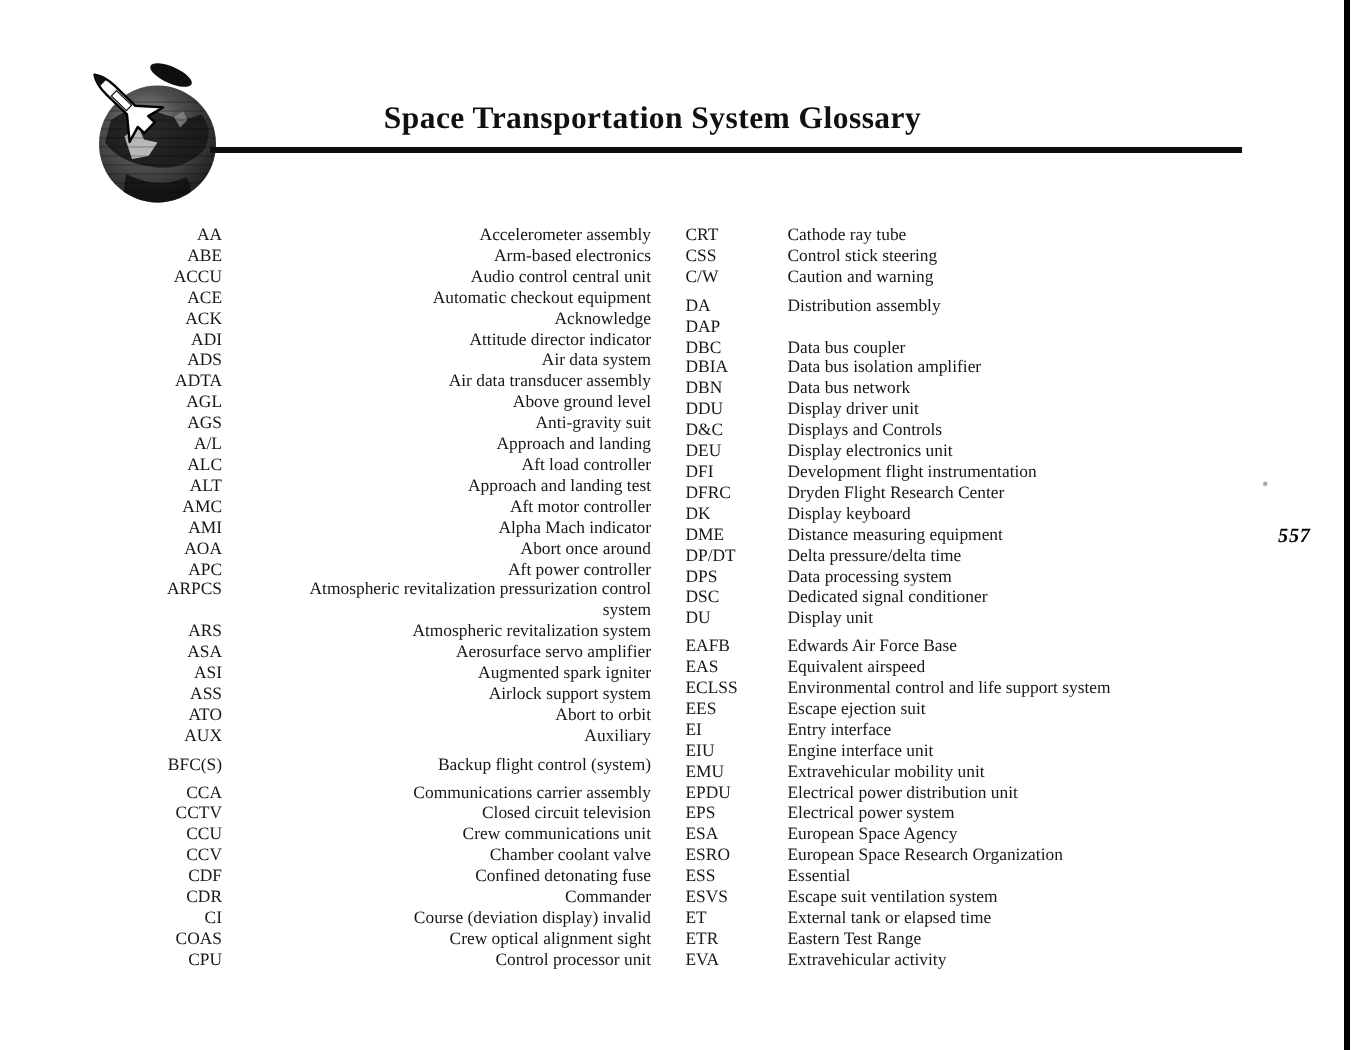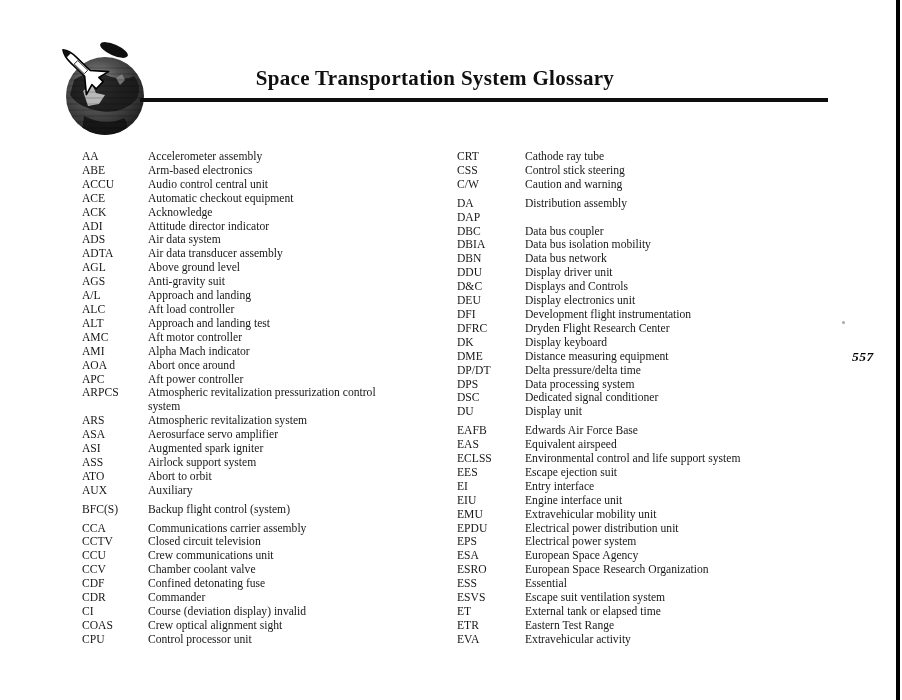--- a/index.html
+++ b/index.html
@@ -35,21 +35,21 @@
   }
   .speck{
     position:absolute;left:842px;top:321px;width:3px;height:3px;
     background:#a9a9a9;border-radius:50%;
   }
   .col{
     position:absolute;top:150px;
     font-size:11.6px;line-height:13.9px;
     color:#171717;
   }
-  .col-left{left:82px;width:352px;}
+  .col-left{left:82px;width:352px;text-align:right;}
   .col-right{left:457px;width:340px;}
   .group + .group{margin-top:5px;}
   .row{display:flex;align-items:flex-start;}
   .abbr{flex:0 0 66px;}
   .col-right .abbr{flex:0 0 68px;}
   .def{flex:1;white-space:pre-line;}
 </style>
 </head>
 <body>
 
@@ -274,21 +274,21 @@
         </div>
         <div class="row">
           <span class="abbr">DAP</span>
         </div>
         <div class="row">
           <span class="abbr">DBC</span>
           <span class="def">Data bus coupler</span>
         </div>
         <div class="row">
           <span class="abbr">DBIA</span>
-          <span class="def">Data bus isolation mobility</span>
+          <span class="def">Data bus isolation amplifier</span>
         </div>
         <div class="row">
           <span class="abbr">DBN</span>
           <span class="def">Data bus network</span>
         </div>
         <div class="row">
           <span class="abbr">DDU</span>
           <span class="def">Display driver unit</span>
         </div>
         <div class="row">

